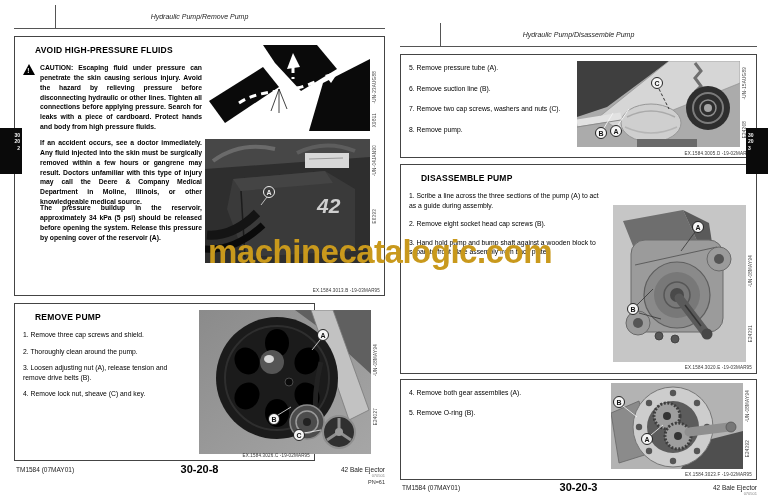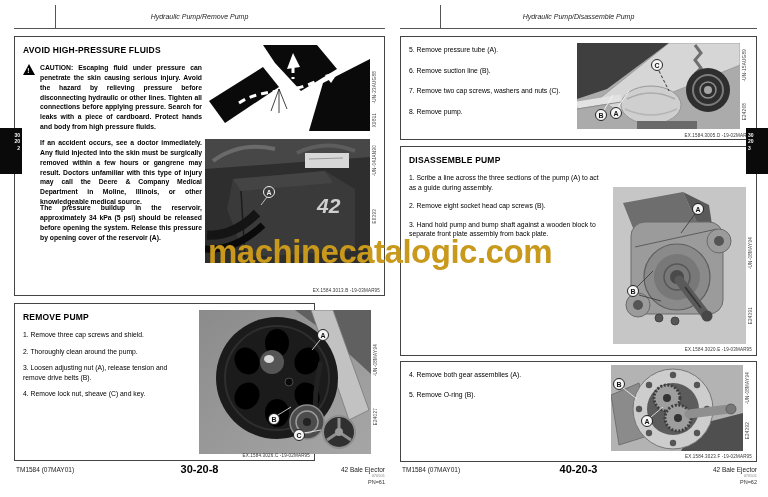--- a/index.html
+++ b/index.html
@@ -8,21 +8,21 @@
   #stage { position:relative; width:768px; height:497px; background:#fff; overflow:hidden; }
 
   .abs { position:absolute; }
 
   .page-header-title { font-style:italic; font-size:7px; color:#222; text-align:center; }
   .header-rule { height:1px; background:#555; }
   .header-tick { width:1px; background:#555; }
 
   .sec-box { border:1px solid #444; background:#fff; }
 
-  .sec-title { font-weight:bold; font-size:8.5px; letter-spacing:.2px; color:#000; }
+  .sec-title { font-weight:bold; font-size:8.5px; letter-spacing:.2px; color:#000;margin-left:12px; }
 
   .body-text { font-size:6.8px; line-height:1.45; text-align:justify; color:#000; }
   .bold { font-weight:bold; }
 
   .step { font-size:6.8px; line-height:1.4; color:#000; margin-bottom:7px; text-align:left; }
 
   .caption { font-size:4.5px; color:#333; letter-spacing:.2px; white-space:nowrap; }
 
   .fig-code { font-size:4.5px; color:#444; writing-mode:vertical-rl; transform:rotate(180deg); white-space:nowrap; letter-spacing:.3px; }
 
@@ -184,21 +184,21 @@
       <div class="pn">PN=61</div>
     </div>
   </div>
 
   <div class="abs tab left" style="left:0; top:128px; width:22px; height:46px; padding-top:4px;">
     <div>30</div>
     <div>20</div>
     <div>2</div>
   </div>
 
-  <div class="abs" style="left:400px; top:0; width:357px; height:418px;">
+  <div class="abs" style="left:400px; top:18px; width:357px; height:418px;">
 
     <div class="abs header-tick" style="left:40px; top:5px; height:23px;"></div>
     <div class="abs page-header-title" style="left:0; top:13px; width:357px;">Hydraulic Pump/Disassemble Pump</div>
     <div class="abs header-rule" style="left:0; top:28px; width:357px;"></div>
 
     <div class="abs sec-box" style="left:0; top:36px; width:357px; height:104px;">
       <div class="abs" style="left:8px; top:8px; width:166px;">
         <div class="step" style="margin-bottom:11px;">5. Remove pressure tube (A).</div>
         <div class="step" style="margin-bottom:11px;">6. Remove suction line (B).</div>
         <div class="step" style="margin-bottom:11px;">7. Remove two cap screws, washers and nuts (C).</div>
@@ -323,21 +323,21 @@
           <circle cx="36" cy="56" r="5.5" fill="#f5f5f5" stroke="#111" stroke-width="0.9"></circle>
           <text x="36" y="58.6" font-size="7" font-weight="bold" fill="#111" text-anchor="middle" font-family="Liberation Sans, sans-serif">A</text>
         </g>
       </svg>
       <div class="abs fig-code" style="left:344px; top:10px;">-UN-08MAY94</div>
       <div class="abs fig-code" style="left:344px; top:60px;">E24392</div>
       <div class="abs caption" style="right:4px; bottom:2px;">EX.1584.3023.F  -19-02MAR95</div>
     </div>
 
     <div class="abs footer-left" style="left:2px; top:466px;">TM1584 (07MAY01)</div>
-    <div class="abs footer-center" style="left:0; top:463px; width:357px; text-align:center;">40-20-3</div>
+    <div class="abs footer-center" style="left:0; top:463px; width:357px; text-align:center;">30-20-3</div>
     <div class="abs footer-right" style="right:0; top:466px; width:120px;">
       <div>42 Bale Ejector</div>
       <div class="tiny">070501</div>
       <div class="pn">PN=62</div>
     </div>
   </div>
 
   <div class="abs tab right" style="left:746px; top:128px; width:22px; height:46px; padding-top:4px;">
     <div>30</div>
     <div>20</div>

